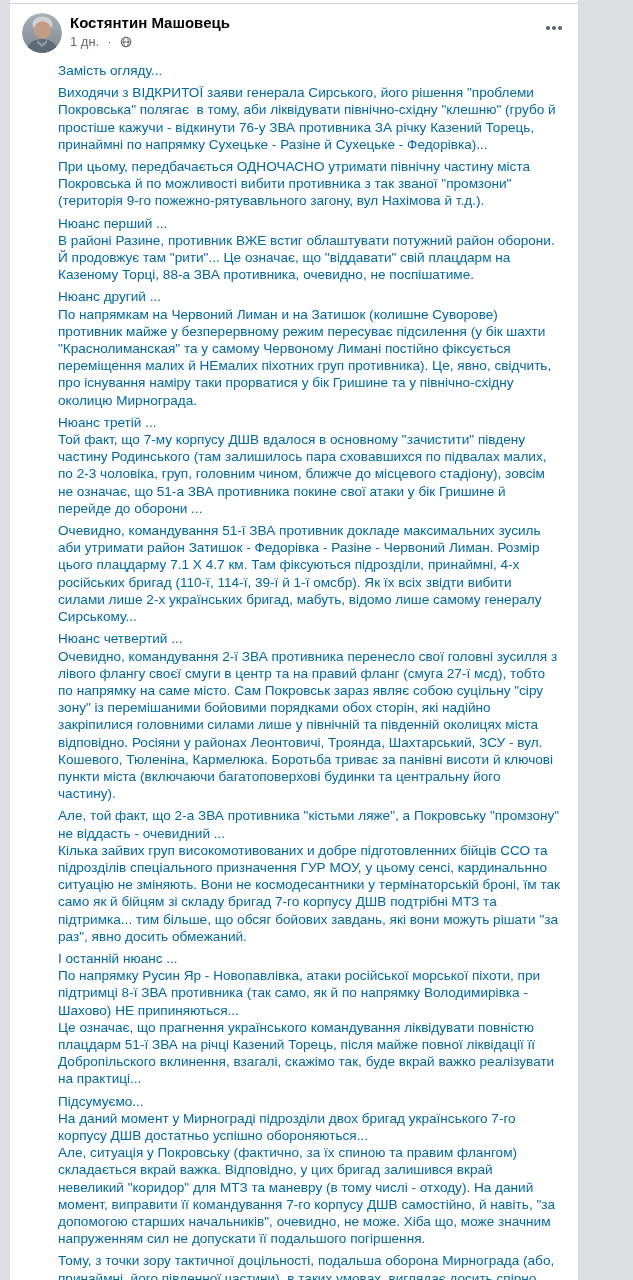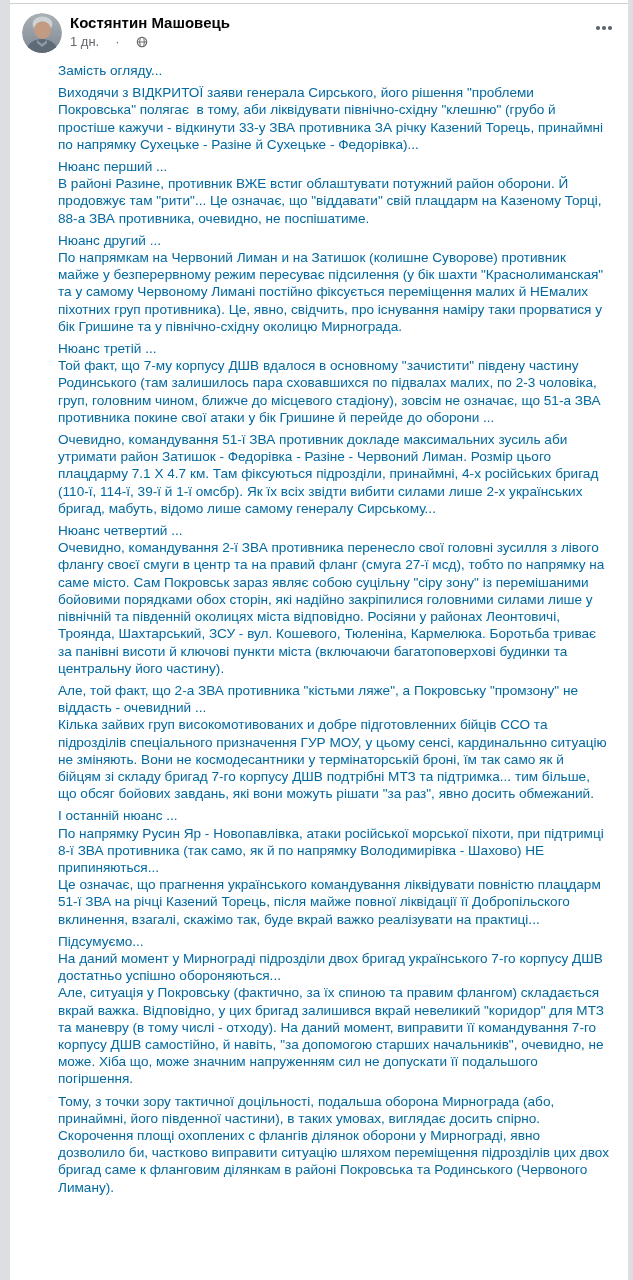--- a/index.html
+++ b/index.html
@@ -2,21 +2,21 @@
 <html><head>
 <meta charset="utf-8">
 <style>
   html, body { margin: 0; padding: 0; }
   body {
     width: 633px; height: 1280px; overflow: hidden;
     background: #dcdee2;
     font-family: "Liberation Sans", sans-serif;
     -webkit-font-smoothing: antialiased;
   }
-  .page { position: relative; width: 628px; height: 1280px; }
+  .page { position: relative; width: 578px; height: 1280px; }
   .gutter {
     position: absolute; left: 0; top: 0; bottom: 0; width: 10px;
     background: #dcdee2;
   }
   .card {
     position: absolute; left: 10px; right: 0; top: 0; bottom: 0;
     background: #ffffff;
   }
   .hairline {
     position: absolute; left: 0; right: 0; top: 3px; height: 1px;
@@ -30,21 +30,21 @@
   .avatar {
     width: 40px; height: 40px; border-radius: 50%;
     overflow: hidden; flex: 0 0 40px; cursor: pointer;
   }
   .hmeta { margin-left: 8px; min-width: 0; }
   .author {
     font-size: 15px; font-weight: 700; color: #050505;
     line-height: 19px; cursor: pointer;
   }
   .meta {
-    display: flex; align-items: center; gap: 16px;
+    display: flex; align-items: center; gap: 8px;
     font-size: 13px; color: #65676b; line-height: 16px; margin-top: 2px;
   }
   .globe { display: inline-flex; align-items: center; }
   .more {
     position: absolute; right: 10px; top: 20px;
     background: none; border: none; padding: 6px; cursor: pointer;
     display: flex; gap: 2.5px; align-items: center;
   }
   .more .dot {
     width: 3.6px; height: 3.6px; border-radius: 50%; background: #606770;
@@ -104,21 +104,22 @@
 
       <button class="more" aria-label="more">
         <span class="dot"></span>
         <span class="dot"></span>
         <span class="dot"></span>
       </button>
     </div>
 
     <div class="body">
         <div class="para">Замість огляду...</div>
-        <div class="para">Виходячи з ВІДКРИТОЇ заяви генерала Сирського, його рішення "проблеми Покровська" полягає  в тому, аби ліквідувати північно-східну "клешню" (грубо й простіше кажучи - відкинути 33-у ЗВА противника ЗА річку Казений Торець, принаймні по напрямку Сухецьке - Разіне й Сухецьке - Федорівка)...</div>
+        <div class="para">Виходячи з ВІДКРИТОЇ заяви генерала Сирського, його рішення "проблеми Покровська" полягає  в тому, аби ліквідувати північно-східну "клешню" (грубо й простіше кажучи - відкинути 76-у ЗВА противника ЗА річку Казений Торець, принаймні по напрямку Сухецьке - Разіне й Сухецьке - Федорівка)...</div>
+        <div class="para">При цьому, передбачається ОДНОЧАСНО утримати північну частину міста Покровська й по можливості вибити противника з так званої "промзони" (територія 9-го пожежно-рятувавльного загону, вул Нахімова й т.д.).</div>
         <div class="para">Нюанс перший ...
 В районі Разине, противник ВЖЕ встиг облаштувати потужний район оборони. Й продовжує там "рити"... Це означає, що "віддавати" свій плацдарм на Казеному Торці, 88-а ЗВА противника, очевидно, не поспішатиме.</div>
         <div class="para">Нюанс другий ...
 По напрямкам на Червоний Лиман и на Затишок (колишне Суворове) противник майже у безперервному режим пересуває підсилення (у бік шахти "Краснолиманская" та у самому Червоному Лимані постійно фіксується переміщення малих й НЕмалих піхотних груп противника). Це, явно, свідчить, про існування наміру таки прорватися у бік Гришине та у північно-східну околицю Мирнограда.</div>
         <div class="para">Нюанс третій ...
 Той факт, що 7-му корпусу ДШВ вдалося в основному "зачистити" південу частину Родинського (там залишилось пара сховавшихся по підвалах малих, по 2-3 чоловіка, груп, головним чином, ближче до місцевого стадіону), зовсім не означає, що 51-а ЗВА противника покине свої атаки у бік Гришине й перейде до оборони ...</div>
         <div class="para">Очевидно, командування 51-ї ЗВА противник докладе максимальних зусиль аби утримати район Затишок - Федорівка - Разіне - Червоний Лиман. Розмір цього плацдарму 7.1 Х 4.7 км. Там фіксуються підрозділи, принаймні, 4-х російських бригад (110-ї, 114-ї, 39-ї й 1-ї омсбр). Як їх всіх звідти вибити силами лише 2-х українських бригад, мабуть, відомо лише самому генералу Сирському...</div>
         <div class="para">Нюанс четвертий ...
 Очевидно, командування 2-ї ЗВА противника перенесло свої головні зусилля з лівого флангу своєї смуги в центр та на правий фланг (смуга 27-ї мсд), тобто по напрямку на саме місто. Сам Покровськ зараз являє собою суцільну "сіру зону" із перемішаними бойовими порядками обох сторін, які надійно закріпилися головними силами лише у північній та південній околицях міста відповідно. Росіяни у районах Леонтовичі, Троянда, Шахтарський, ЗСУ - вул. Кошевого, Тюленіна, Кармелюка. Боротьба триває за панівні висоти й ключові пункти міста (включаючи багатоповерхові будинки та центральну його частину).</div>
         <div class="para">Але, той факт, що 2-а ЗВА противника "кістьми ляже", а Покровську "промзону" не віддасть - очевидний ...

